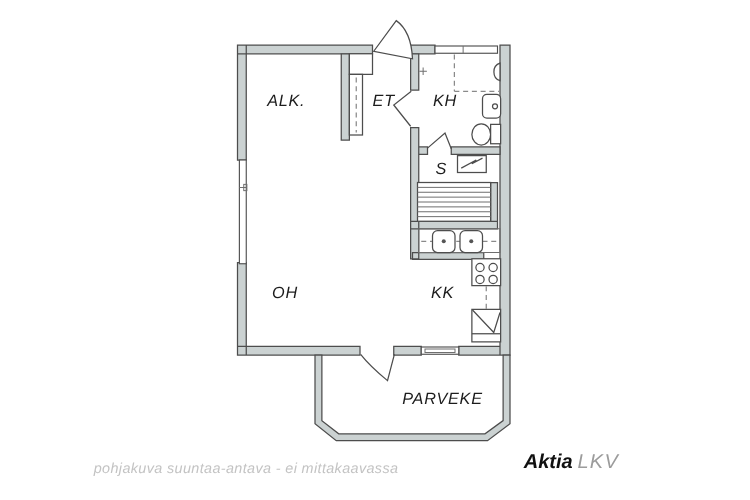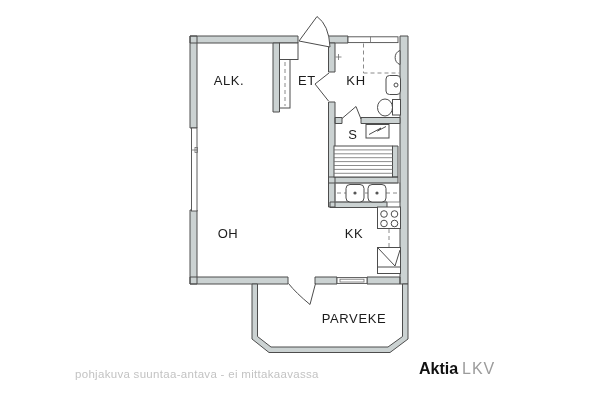--- a/index.html
+++ b/index.html
@@ -6,21 +6,21 @@
     --wall-fill:#cbd2d2;
     --outline:#4d4d4d;
     --label-text:#1c1c1c;
     --disclaimer-text:#c3c3c3;
     --brand-name:#111111;
     --brand-suffix:#9c9c9c;
     --background:#ffffff;
   }
   html,body{margin:0;padding:0;background:var(--background);}
   .stage{width:504px;height:400px;position:relative;background:var(--background);
-         font-family:"Liberation Sans", sans-serif;overflow:hidden;}
+         font-family:"Liberation Sans", sans-serif;overflow:hidden;font-style:italic;}
   svg{display:block;}
   .wall{fill:var(--wall-fill);stroke:var(--outline);stroke-width:1;}
   .fixture{fill:#ffffff;stroke:var(--outline);stroke-width:1;}
   .thin{fill:none;stroke:var(--outline);stroke-width:1;}
   .thin-lt{fill:none;stroke:#6e6e6e;stroke-width:0.8;}
   .dashed{fill:none;stroke:#8a8a8a;stroke-width:1;stroke-dasharray:4 3;}
   .glass{fill:#ffffff;stroke:var(--outline);stroke-width:0.9;}
   .dot{fill:#555555;stroke:none;}
   .room-label{fill:var(--label-text);font-size:13px;letter-spacing:0.6px;
               font-family:"Liberation Sans", sans-serif;}

